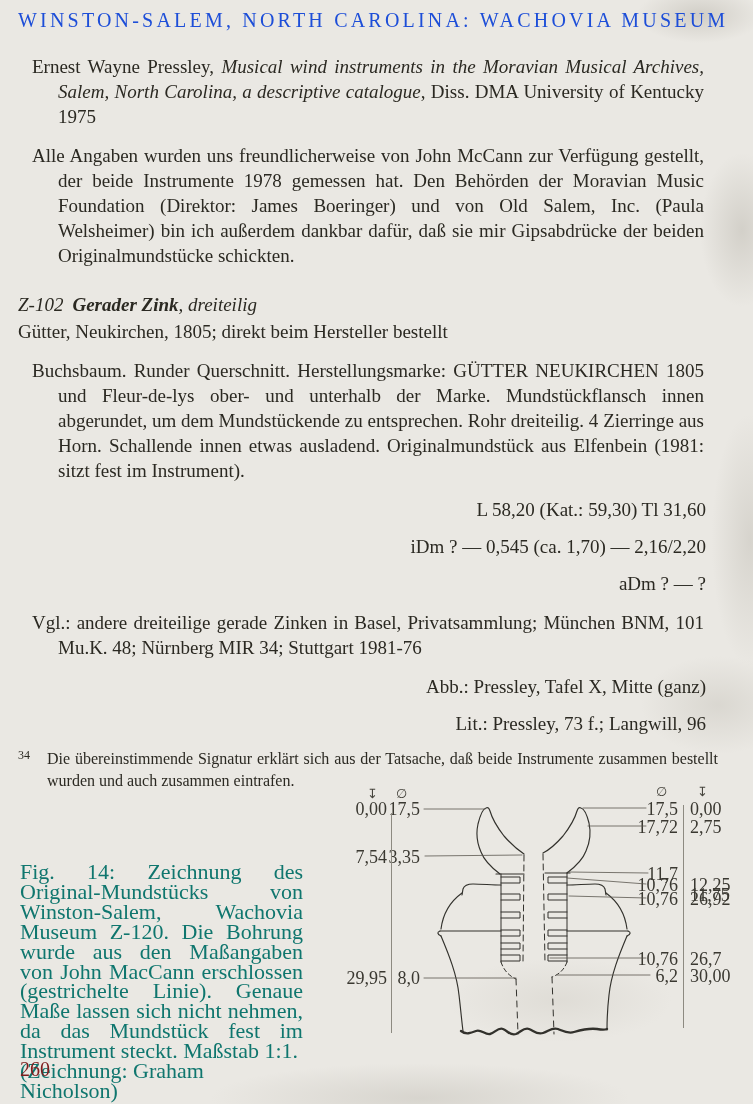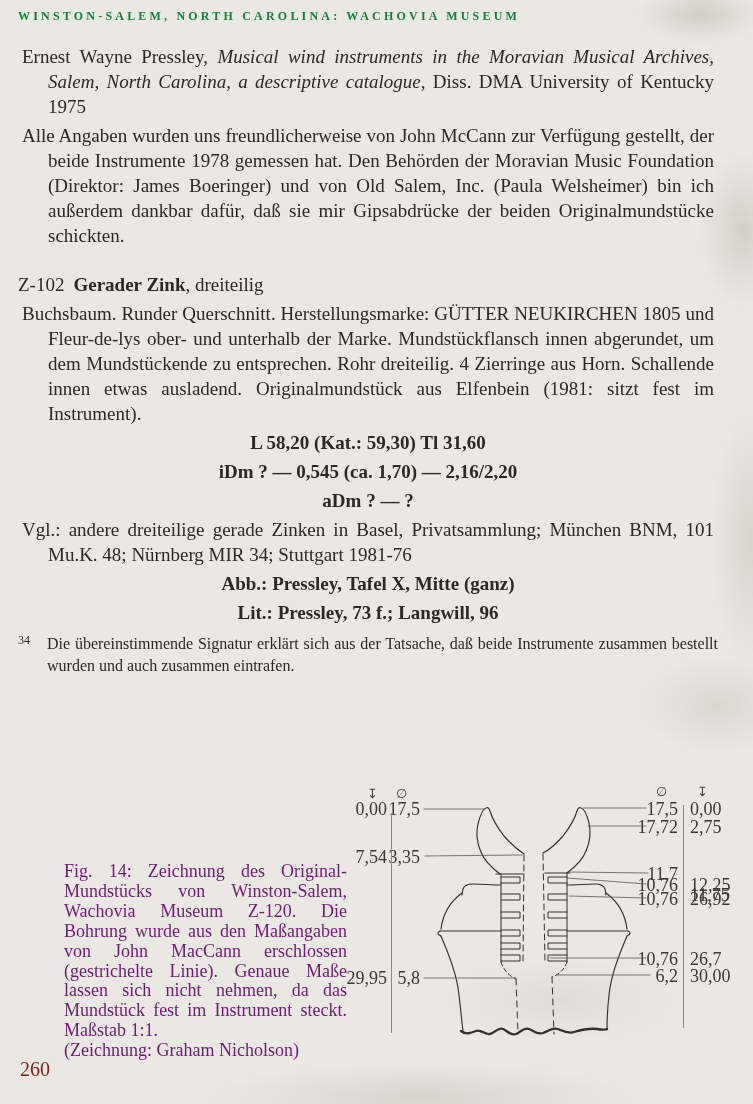--- a/index.html
+++ b/index.html
@@ -17,42 +17,42 @@
     background:
       radial-gradient(90px 40px at 700px 15px, rgba(178,174,164,.45), transparent 70%),
       radial-gradient(60px 110px at 742px 230px, rgba(176,172,162,.40), transparent 70%),
       radial-gradient(55px 180px at 750px 540px, rgba(178,174,164,.35), transparent 70%),
       radial-gradient(110px 70px at 718px 705px, rgba(180,176,166,.30), transparent 70%),
       radial-gradient(160px 60px at 560px 1000px, rgba(190,186,176,.25), transparent 70%),
       radial-gradient(300px 50px at 420px 1098px, rgba(172,168,158,.30), transparent 70%);
   }
   .running-header{
     position:absolute;left:18px;top:9px;
-    font-size:12px;letter-spacing:3.2px;color:#15803d;white-space:nowrap;font-weight:bold;
+    font-size:20px;letter-spacing:3.2px;color:#1d4ed8;white-space:nowrap;
   }
   .content{
     position:absolute;left:18px;top:40px;width:700px;
     font-size:19px;line-height:25px;text-align:justify;
   }
-  .hang{padding-left:26px;text-indent:-26px;margin:4px;}
-  .plain{margin:4px;text-align:center;font-weight:bold;}
-  .entry-heading{margin:24px 0 0 0;text-align:left;}
+  .hang{padding-left:26px;text-indent:-26px;margin:14px;}
+  .plain{margin:12px;text-align:right;}
+  .entry-heading{margin:24px 0 0 0;text-align:left;font-style:italic;}
   .entry-heading .num{margin-right:9px;}
   .maker{margin:2px 0 0 0;text-align:left;}
   i.btitle{font-style:italic;}
   b.bname{font-weight:bold;}
   .footnote{
     position:relative;
     margin:8px 0 16px 0;padding-left:29px;
     font-size:16px;line-height:22px;text-align:justify;
   }
   .fn-marker{position:absolute;left:0;top:-4px;font-size:12px;}
   .caption{
     position:absolute;left:20px;top:862px;width:283px;
-    font-size:18px;line-height:19.9px;text-align:justify;color:#701a75;margin-left:44px;
+    font-size:22px;line-height:19.9px;text-align:justify;color:#0f766e;
   }
   .caption .credit{text-align:left;}
   .page-number{
     position:absolute;left:20px;top:1058px;font-size:20px;color:#7f1d1d;
   }
   
   .fig-label{
     position:absolute;font-size:18px;line-height:16px;color:#3a3831;
     font-family:"Liberation Serif","DejaVu Serif",serif;white-space:nowrap;
   }
@@ -68,20 +68,21 @@
 
   <div class="running-header">WINSTON-SALEM, NORTH CAROLINA: WACHOVIA MUSEUM</div>
 
   <div class="content">
     <p class="hang"><span>Ernest Wayne Pressley, </span><i class="btitle">Musical wind instruments in the Moravian Musical Archives, Salem, North Carolina, a descriptive catalogue</i><span>, Diss. DMA University of Kentucky 1975</span></p>
 
     <p class="hang">Alle Angaben wurden uns freundlicherweise von John McCann zur Verfügung gestellt, der beide Instrumente 1978 gemessen hat. Den Behörden der Moravian Music Foundation (Direktor: James Boeringer) und von Old Salem, Inc. (Paula Welsheimer) bin ich außerdem dankbar dafür, daß sie mir Gipsabdrücke der beiden Originalmundstücke schickten.</p>
 
     <p class="entry-heading"><span class="num">Z-102</span><b class="bname">Gerader Zink</b><span>, dreiteilig</span></p>
 
+    <p class="maker">Gütter, Neukirchen, 1805; direkt beim Hersteller bestellt</p>
 
     <p class="hang">Buchsbaum. Runder Querschnitt. Herstellungsmarke: GÜTTER NEUKIRCHEN 1805 und Fleur-de-lys ober- und unterhalb der Marke. Mundstückflansch innen abgerundet, um dem Mundstückende zu entsprechen. Rohr dreiteilig. 4 Zierringe aus Horn. Schallende innen etwas ausladend. Originalmundstück aus Elfenbein (1981: sitzt fest im Instrument).</p>
 
     <p class="plain">L 58,20 (Kat.: 59,30) Tl 31,60</p>
     <p class="plain">iDm ? — 0,545 (ca. 1,70) — 2,16/2,20</p>
     <p class="plain">aDm ? — ?</p>
 
     <p class="hang">Vgl.: andere dreiteilige gerade Zinken in Basel, Privatsammlung; München BNM, 101 Mu.K. 48; Nürnberg MIR 34; Stuttgart 1981-76</p>
     <p class="plain">Abb.: Pressley, Tafel X, Mitte (ganz)</p>
     <p class="plain">Lit.: Pressley, 73 f.; Langwill, 96</p>
@@ -98,21 +99,21 @@
   </div>
 
   <span class="fig-label sym" style="left:367px;top:786px;">↧</span>
   <span class="fig-label sym" style="left:396px;top:786px;">∅</span>
 
   <span class="fig-label r" style="left:340px;top:801px;width:47px;">0,00</span>
   <span class="fig-label r" style="left:380px;top:801px;width:40px;">17,5</span>
   <span class="fig-label r" style="left:340px;top:849px;width:47px;">7,54</span>
   <span class="fig-label r" style="left:380px;top:849px;width:40px;">3,35</span>
   <span class="fig-label r" style="left:340px;top:970px;width:47px;">29,95</span>
-  <span class="fig-label r" style="left:380px;top:970px;width:40px;">5,8</span>
+  <span class="fig-label r" style="left:380px;top:970px;width:40px;">8,0</span>
 
   <span class="fig-label sym" style="left:656px;top:784px;">∅</span>
   <span class="fig-label sym" style="left:697px;top:784px;">↧</span>
 
   <span class="fig-label r" style="left:634px;top:801px;width:44px;">17,5</span>
   <span class="fig-label" style="left:690px;top:801px;">0,00</span>
   <span class="fig-label r" style="left:634px;top:819px;width:44px;">17,72</span>
   <span class="fig-label" style="left:690px;top:819px;">2,75</span>
   <span class="fig-label r" style="left:634px;top:866px;width:44px;">11,7</span>
   <span class="fig-label" style="left:690px;top:866px;margin-top:21px;">11,75</span>

